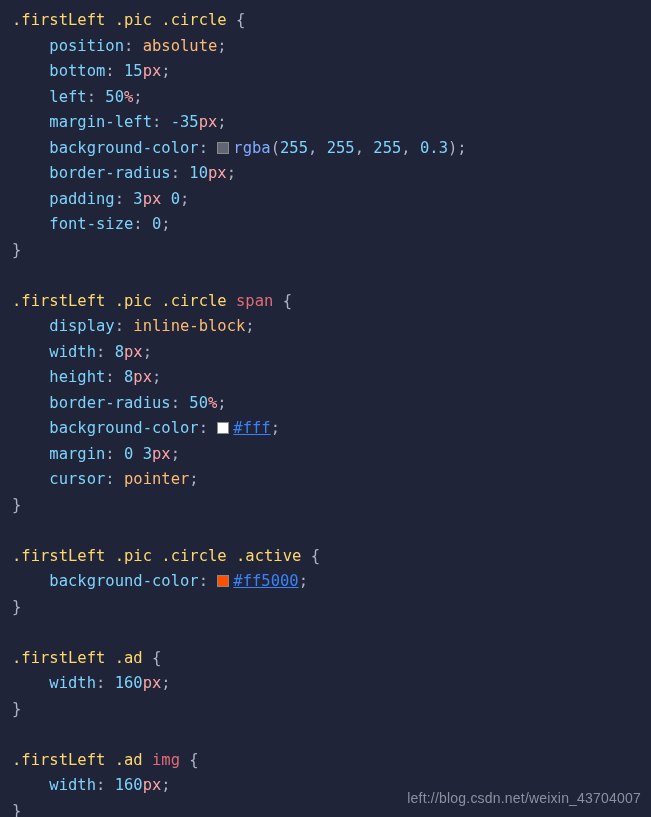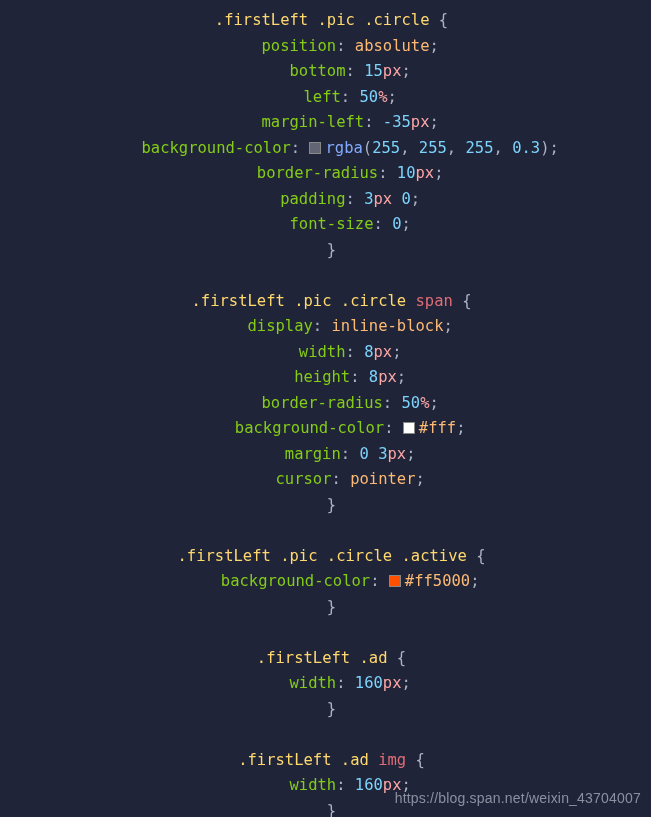--- a/index.html
+++ b/index.html
@@ -12,29 +12,29 @@
     width: 651px;
     height: 817px;
     box-sizing: border-box;
     position: relative;
     overflow: hidden;
   }
   pre {
     margin: 0;
     white-space: pre;
   }
-  .line { display: block; text-align: center; }
+  .line { display: block; }
   .sel   { color: #ffd86e; }   
   .tag   { color: #e06c75; }   
-  .prop  { color: #84cc16; }   
+  .prop  { color: #7dd3fc; }   
   .val   { color: #fdba74; }   
   .num   { color: #7dd3fc; }   
   .unit  { color: #fca5a5; }   
   .func  { color: #82aaff; margin-top: 32px; }   
-  .hex   { color: #fdba74; }
+  .hex   { color: #3b82f6; text-decoration: underline; }
   .punct { color: #abb3c4; }   
   .sw {
     display: inline-block;
     width: 12px;
     height: 12px;
     border: 1px solid #888;
     vertical-align: -1px;
     margin-right: 4px;
     box-sizing: border-box;
   }
@@ -47,13 +47,13 @@
     font-size: 14px;
     opacity: 0.75;
     letter-spacing: 0.2px;
   }
 </style>
 </head>
 <body>
 
 <pre id="code"><span class="line"><span class="sel">.firstLeft</span> <span class="sel">.pic</span> <span class="sel">.circle</span> <span class="punct">{</span></span><span class="line">    <span class="prop">position</span><span class="punct">: </span><span class="val">absolute</span><span class="punct">;</span></span><span class="line">    <span class="prop">bottom</span><span class="punct">: </span><span class="num">15</span><span class="unit">px</span><span class="punct">;</span></span><span class="line">    <span class="prop">left</span><span class="punct">: </span><span class="num">50</span><span class="unit">%</span><span class="punct">;</span></span><span class="line">    <span class="prop">margin-left</span><span class="punct">: </span><span class="num">-35</span><span class="unit">px</span><span class="punct">;</span></span><span class="line">    <span class="prop">background-color</span><span class="punct">: </span><span class="sw" style="background:rgba(255,255,255,0.3)"></span><span class="func">rgba</span><span class="punct">(</span><span class="num">255</span><span class="punct">, </span><span class="num">255</span><span class="punct">, </span><span class="num">255</span><span class="punct">, </span><span class="num">0.3</span><span class="punct">)</span><span class="punct">;</span></span><span class="line">    <span class="prop">border-radius</span><span class="punct">: </span><span class="num">10</span><span class="unit">px</span><span class="punct">;</span></span><span class="line">    <span class="prop">padding</span><span class="punct">: </span><span class="num">3</span><span class="unit">px</span> <span class="num">0</span><span class="punct">;</span></span><span class="line">    <span class="prop">font-size</span><span class="punct">: </span><span class="num">0</span><span class="punct">;</span></span><span class="line"><span class="punct">}</span></span><span class="line"> </span><span class="line"><span class="sel">.firstLeft</span> <span class="sel">.pic</span> <span class="sel">.circle</span> <span class="tag">span</span> <span class="punct">{</span></span><span class="line">    <span class="prop">display</span><span class="punct">: </span><span class="val">inline-block</span><span class="punct">;</span></span><span class="line">    <span class="prop">width</span><span class="punct">: </span><span class="num">8</span><span class="unit">px</span><span class="punct">;</span></span><span class="line">    <span class="prop">height</span><span class="punct">: </span><span class="num">8</span><span class="unit">px</span><span class="punct">;</span></span><span class="line">    <span class="prop">border-radius</span><span class="punct">: </span><span class="num">50</span><span class="unit">%</span><span class="punct">;</span></span><span class="line">    <span class="prop">background-color</span><span class="punct">: </span><span class="sw" style="background:#fff"></span><span class="hex">#fff</span><span class="punct">;</span></span><span class="line">    <span class="prop">margin</span><span class="punct">: </span><span class="num">0</span> <span class="num">3</span><span class="unit">px</span><span class="punct">;</span></span><span class="line">    <span class="prop">cursor</span><span class="punct">: </span><span class="val">pointer</span><span class="punct">;</span></span><span class="line"><span class="punct">}</span></span><span class="line"> </span><span class="line"><span class="sel">.firstLeft</span> <span class="sel">.pic</span> <span class="sel">.circle</span> <span class="sel">.active</span> <span class="punct">{</span></span><span class="line">    <span class="prop">background-color</span><span class="punct">: </span><span class="sw" style="background:#ff5000"></span><span class="hex">#ff5000</span><span class="punct">;</span></span><span class="line"><span class="punct">}</span></span><span class="line"> </span><span class="line"><span class="sel">.firstLeft</span> <span class="sel">.ad</span> <span class="punct">{</span></span><span class="line">    <span class="prop">width</span><span class="punct">: </span><span class="num">160</span><span class="unit">px</span><span class="punct">;</span></span><span class="line"><span class="punct">}</span></span><span class="line"> </span><span class="line"><span class="sel">.firstLeft</span> <span class="sel">.ad</span> <span class="tag">img</span> <span class="punct">{</span></span><span class="line">    <span class="prop">width</span><span class="punct">: </span><span class="num">160</span><span class="unit">px</span><span class="punct">;</span></span><span class="line"><span class="punct">}</span></span></pre>
 
-<div class="watermark">https://blog.span.net/weixin_43704007</div>
+<div class="watermark">left://blog.csdn.net/weixin_43704007</div>
 
 </body></html>

